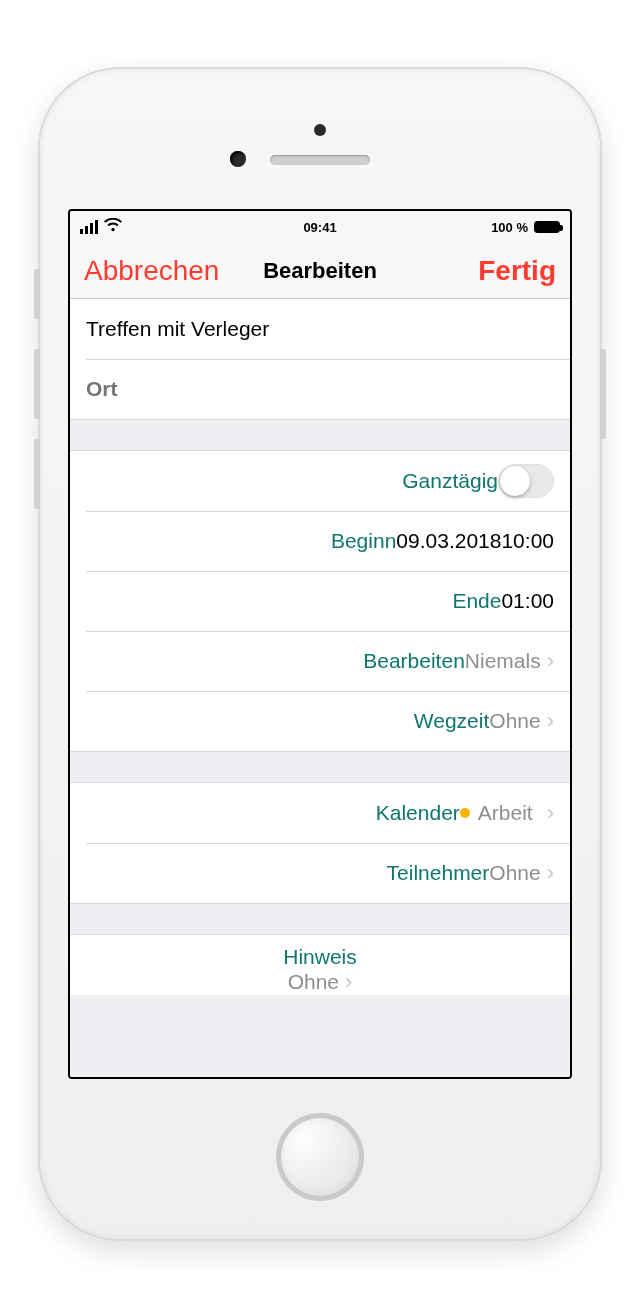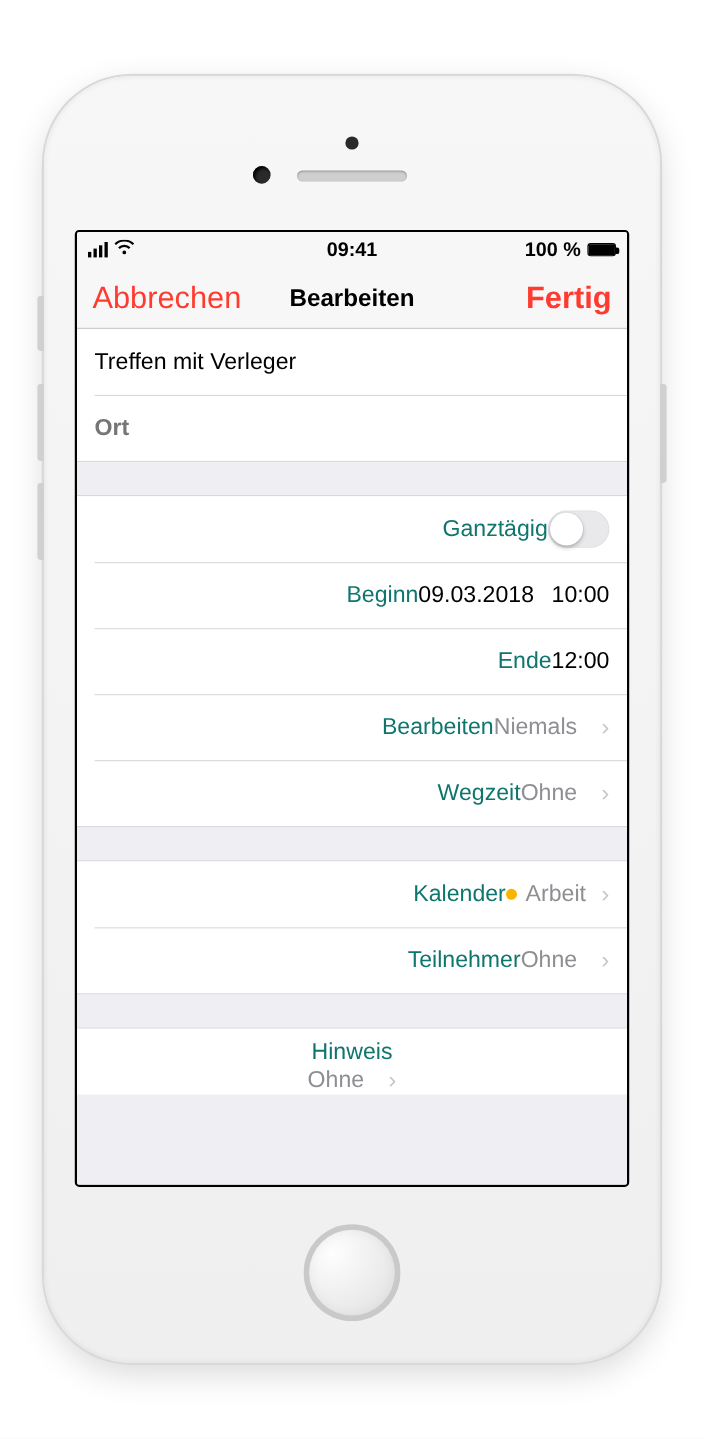--- a/index.html
+++ b/index.html
@@ -55,21 +55,21 @@
     background:#efeef3;
     border:2px solid #000;
     border-radius:4px;
     overflow:hidden;
     display:flex; flex-direction:column;
     font-size:21px;
   }
   
   .status {
     height:32px; background:#f7f7f8; display:flex; align-items:center;
-    justify-content:space-between; padding:0 10px; font-size:18px; font-weight:600;
+    justify-content:space-between; padding:0 10px; font-size:13px; font-weight:600;
   }
   .status .center { position:absolute; left:0; right:0; text-align:center; pointer-events:none;}
   .status .left, .status .right { display:flex; align-items:center; gap:6px; z-index:1;text-align:center;}
   .bars { display:flex; align-items:flex-end; gap:2px; }
   .bars i { width:3px; background:#000; display:block; }
   .bars i:nth-child(1){height:5px} .bars i:nth-child(2){height:8px}
   .bars i:nth-child(3){height:11px} .bars i:nth-child(4){height:14px}
   .wifi { font-size:16px; }
   .batt { width:26px; height:12px; border:1.5px solid #000; border-radius:3px; position:relative;}
   .batt::after{content:"";position:absolute;right:-4px;top:3px;width:3px;height:6px;background:#000;border-radius:0 2px 2px 0;}
@@ -88,21 +88,21 @@
   .group { background:#fff; border-top:1px solid #d9d8dd; border-bottom:1px solid #d9d8dd; margin-bottom:30px;}
   .group:first-child{border-top:none;}
   .row {
     min-height:60px; padding:0 16px; display:flex; align-items:center;
     justify-content:flex-end; position:relative;
   }
   .row + .row::before {
     content:""; position:absolute; top:0; left:16px; right:0; height:1px; background:#d9d8dd;
   }
   .row .label { color:#0f766e; }
-  .row .value { color:#8e8e93; display:flex; align-items:center; gap:16px;}
+  .row .value { color:#8e8e93; display:flex; align-items:center; }
   .row .value.dark { color:#000; }
   .chevron { color:#c7c7cc; font-size:22px; margin-left:6px; font-weight:300;}
   .placeholder { color:#701a75;font-weight:bold; }
   input.field {
     border:none; outline:none; font-size:21px; width:100%; background:transparent;
     font-family:inherit; padding:18px 0;
   }
   
   .toggle {
     width:56px; height:34px; background:#e9e9eb; border-radius:17px; position:relative;
@@ -179,21 +179,21 @@
         <div class="row">
           <span class="label">Beginn</span>
           <span class="value dark">
             <span>09.03.2018</span>
             <span>10:00</span>
           </span>
         </div>
         <div class="row">
           <span class="label">Ende</span>
           <span class="value dark">
-            <span>12:00</span>
+            <span>01:00</span>
           </span>
         </div>
         <div class="row">
           <span class="label">Bearbeiten</span>
           <span class="value">
             <span>Niemals</span>
             <span class="chevron">›</span>
           </span>
         </div>
         <div class="row">

